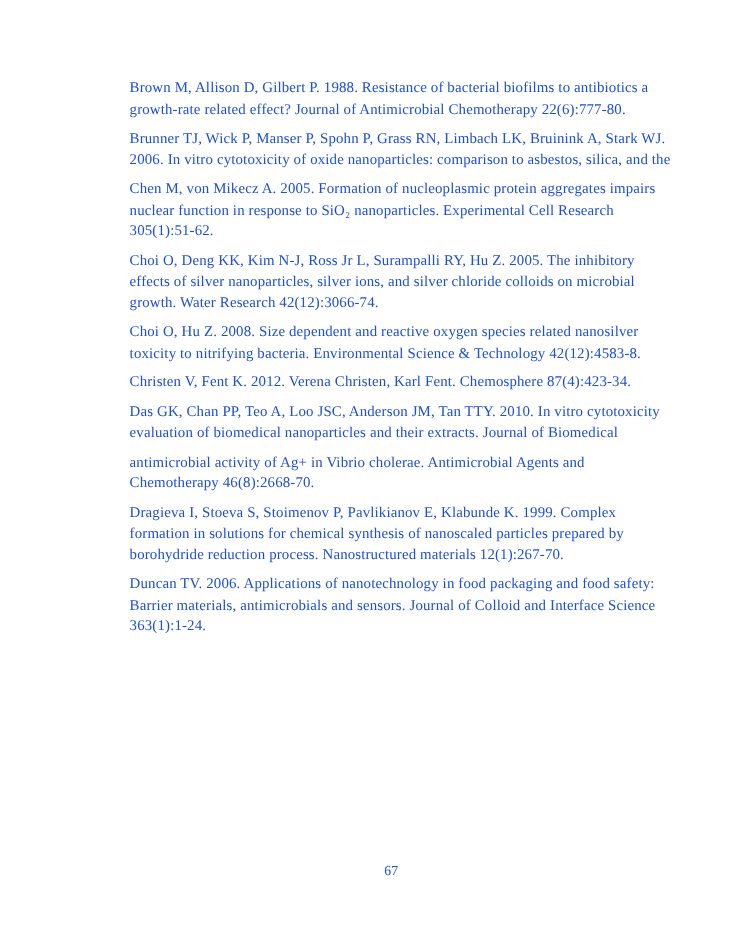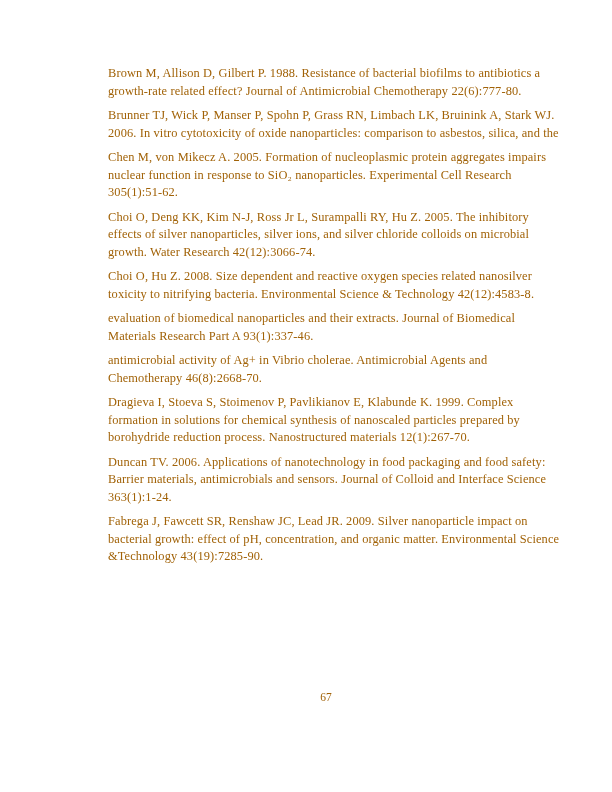--- a/index.html
+++ b/index.html
@@ -5,21 +5,21 @@
   html, body {
     margin: 0;
     padding: 0;
     background: #ffffff;
   }
   .sheet {
     position: relative;
     width: 612px;
     height: 792px;
     background: #ffffff;
-    color: #a16207;
+    color: #1d4ed8;
     font-family: "Liberation Serif", "DejaVu Serif", serif;
     overflow: hidden;
   }
   .content {
     position: absolute;
     left: 108px;
     top: 65px;
     width: 436px;
   }
   .ref {
@@ -27,21 +27,21 @@
     padding: 0;
   }
   .line {
     font-size: 12.4px;
     line-height: 17.5px;
     white-space: pre;
     letter-spacing: 0.01em;
   }
   .page-number {
     position: absolute;
-    top: 690px;
+    top: 719px;
     left: 108px;
     width: 436px;
     text-align: center;
     font-size: 11.5px;
     line-height: 14px;
   }
 </style>
 </head>
 <body>
 
@@ -68,24 +68,27 @@
       <div class="line">Choi O, Deng KK, Kim N-J, Ross Jr L, Surampalli RY, Hu Z. 2005. The inhibitory</div>
       <div class="line">effects of silver nanoparticles, silver ions, and silver chloride colloids on microbial</div>
       <div class="line">growth. Water Research 42(12):3066-74.</div>
     </div>
 
     <div class="ref">
       <div class="line">Choi O, Hu Z. 2008. Size dependent and reactive oxygen species related nanosilver</div>
       <div class="line">toxicity to nitrifying bacteria. Environmental Science &amp; Technology 42(12):4583-8.</div>
     </div>
 
+    <div class="ref">
+      <div class="line">Christen V, Fent K. 2012. Verena Christen, Karl Fent. Chemosphere 87(4):423-34.</div>
+    </div>
 
     <div class="ref">
+      <div class="line">Das GK, Chan PP, Teo A, Loo JSC, Anderson JM, Tan TTY. 2010. In vitro cytotoxicity</div>
       <div class="line">evaluation of biomedical nanoparticles and their extracts. Journal of Biomedical</div>
-      <div class="line">Materials Research Part A 93(1):337-46.</div>
     </div>
 
     <div class="ref">
       <div class="line">antimicrobial activity of Ag+ in Vibrio cholerae. Antimicrobial Agents and</div>
       <div class="line">Chemotherapy 46(8):2668-70.</div>
     </div>
 
     <div class="ref">
       <div class="line">Dragieva I, Stoeva S, Stoimenov P, Pavlikianov E, Klabunde K. 1999. Complex</div>
       <div class="line">formation in solutions for chemical synthesis of nanoscaled particles prepared by</div>
@@ -94,22 +97,17 @@
 
     <div class="ref">
       <div class="line">Duncan TV. 2006. Applications of nanotechnology in food packaging and food safety:</div>
       <div class="line">Barrier materials, antimicrobials and sensors. Journal of Colloid and Interface Science</div>
       <div class="line">363(1):1-24.</div>
     </div>
 
     <div class="ref">
     </div>
 
-    <div class="ref">
-      <div class="line">Fabrega J, Fawcett SR, Renshaw JC, Lead JR. 2009. Silver nanoparticle impact on</div>
-      <div class="line">bacterial growth: effect of pH, concentration, and organic matter. Environmental Science</div>
-      <div class="line">&amp;Technology 43(19):7285-90.</div>
-    </div>
 
   </div>
 
   <div class="page-number">67</div>
 </div>
 
 </body></html>

